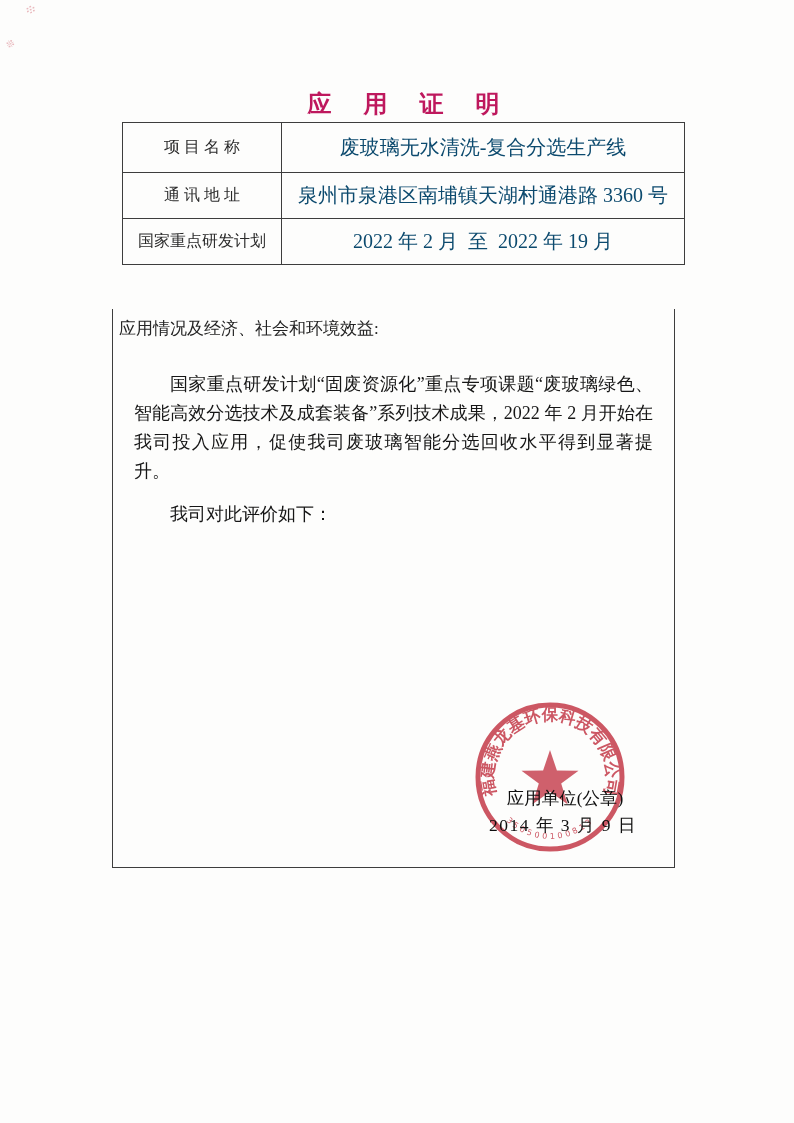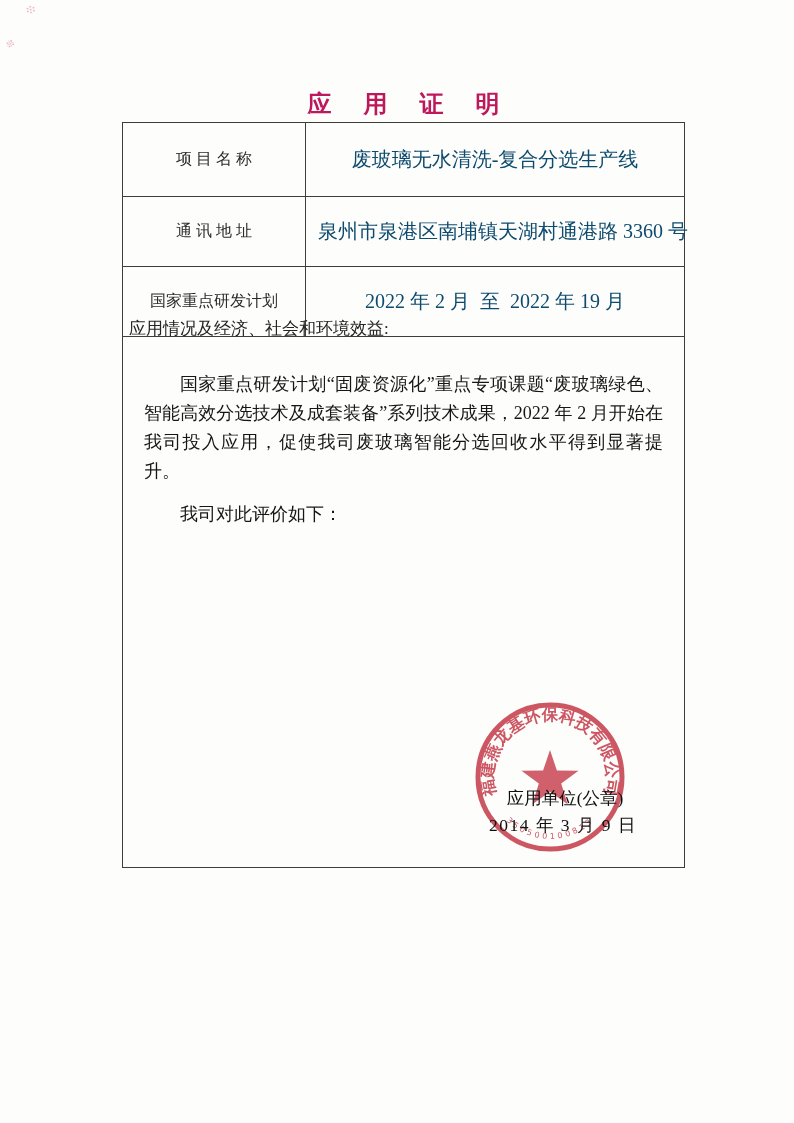--- a/index.html
+++ b/index.html
@@ -31,38 +31,38 @@
   .cert-table {
     position: absolute;
     top: 122px; left: 122px;
     width: 563px;
     border-collapse: collapse;
     table-layout: fixed;
   }
   .cert-table td {
     border: 1.6px solid #3d3d3d;
     height: 45px;
-    padding: 12px;
+    padding: 0;
   }
   .cert-table td.lbl {
     width: 158px;
     text-align: center;
     font-size: 16px;
     color: #2a2a2a;
   }
   .cert-table td.val {
     text-align: center;
     font-size: 20px;
     white-space: pre;
     color: #0c4a6e;
   }
 
   .big-box {
     position: absolute;
-    top: 309px; left: 122px;
+    top: 309px; left: 112px;
     width: 563px; height: 559px;
     border: 1.6px solid #3d3d3d;
     border-top: none;
     box-sizing: border-box;
   }
   .section-label {
     margin: 8px 6px 0 6px;
     font-size: 17px;
     color: #242424;
   }

